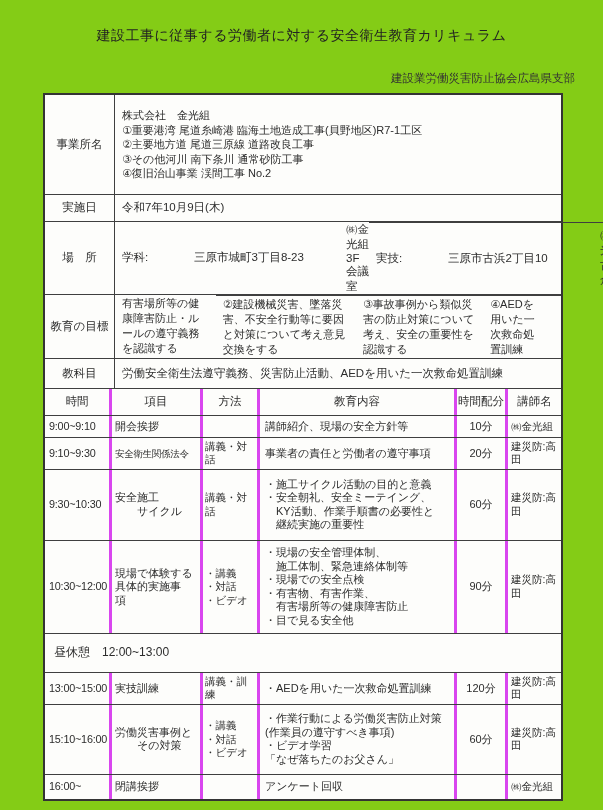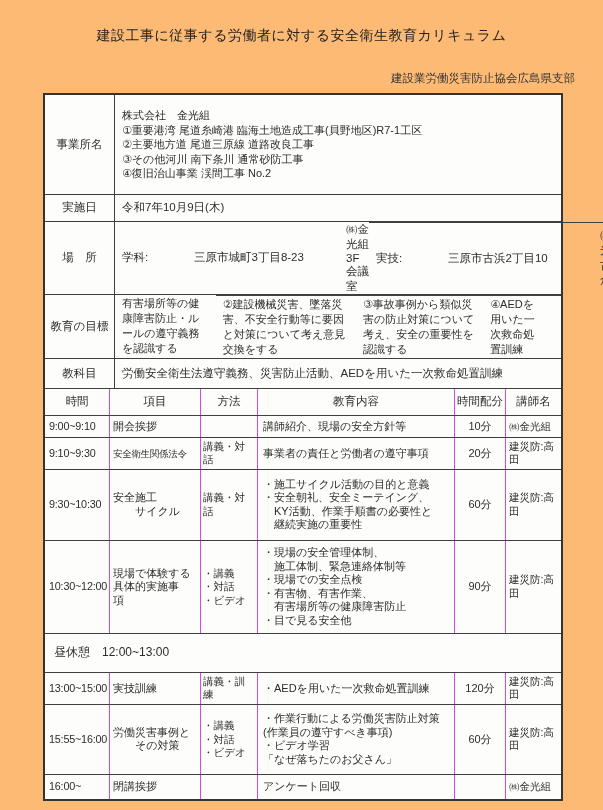--- a/index.html
+++ b/index.html
@@ -1,18 +1,18 @@
 <!DOCTYPE html>
 <html lang="ja"><head>
 <meta charset="utf-8">
 <style>
   html,body { margin:0; padding:0; background:#e8e8e8; }
   .page {
     position:relative; width:603px; height:810px; margin:0 auto;
-    background:#fdba74; color:#2c2c2c; overflow:hidden;
+    background:#84cc16; color:#2c2c2c; overflow:hidden;
     font-family:"Liberation Sans","DejaVu Sans",sans-serif;
   }
   .title {
     position:absolute; top:27px; left:0; right:0;
     text-align:center; font-size:14px; letter-spacing:0.5px; color:#222;
   }
   .subtitle {
     position:absolute; top:71px; right:28px;
     font-size:11.5px; color:#333;
   }
@@ -39,21 +39,21 @@
   .sub { border-top:1px solid #3f3f3f; }
   .sub:first-child { border-top:none; }
   .place-row { display:flex; align-items:center; min-height:25px; font-size:11.5px; padding-left:7px; box-sizing:border-box; }
   .p-type { width:72px; }
   .p-addr { width:152px; }
   .p-venue { flex:1; }
   .goal-row { display:flex; align-items:center; min-height:22px; font-size:11px; padding:1px 7px; box-sizing:border-box; }
   .goal-row.empty { min-height:22px; }
   
   .sc {
-    border-left:1px solid #d946ef; box-sizing:border-box; min-width:0;
+    border-left:3px solid #d946ef; box-sizing:border-box; min-width:0;
     padding:2px 3px; display:flex; align-items:center;
     font-size:11px; white-space:pre-line; line-height:13.5px;
   }
   .sc:first-child { border-left:none; }
   .c-time    { flex:0 0 64px; font-size:10.8px; letter-spacing:-0.2px; padding-left:4px; }
   .c-item    { flex:0 0 91px; }
   .c-method  { flex:0 0 57px; font-size:10.5px; padding-left:2px; }
   .c-content { flex:0 0 197px; padding-left:5px; }
   .c-minutes { flex:0 0 51px; justify-content:center; }
   .c-lect    { flex:1; font-size:10.5px; padding-left:3px; }
@@ -188,21 +188,21 @@
     <div class="row rh-e">
       <div class="sc c-time">13:00~15:00</div>
       <div class="sc c-item">実技訓練</div>
       <div class="sc c-method">講義・訓練</div>
       <div class="sc c-content">・AEDを用いた一次救命処置訓練</div>
       <div class="sc c-minutes">120分</div>
       <div class="sc c-lect">建災防:高田</div>
     </div>
 
     <div class="row rh-f">
-      <div class="sc c-time">15:55~16:00</div>
+      <div class="sc c-time">15:10~16:00</div>
       <div class="sc c-item">労働災害事例と
 　　その対策</div>
       <div class="sc c-method">・講義
 ・対話
 ・ビデオ</div>
       <div class="sc c-content">・作業行動による労働災害防止対策
 (作業員の遵守すべき事項)
 ・ビデオ学習
 「なぜ落ちたのお父さん」</div>
       <div class="sc c-minutes">60分</div>

